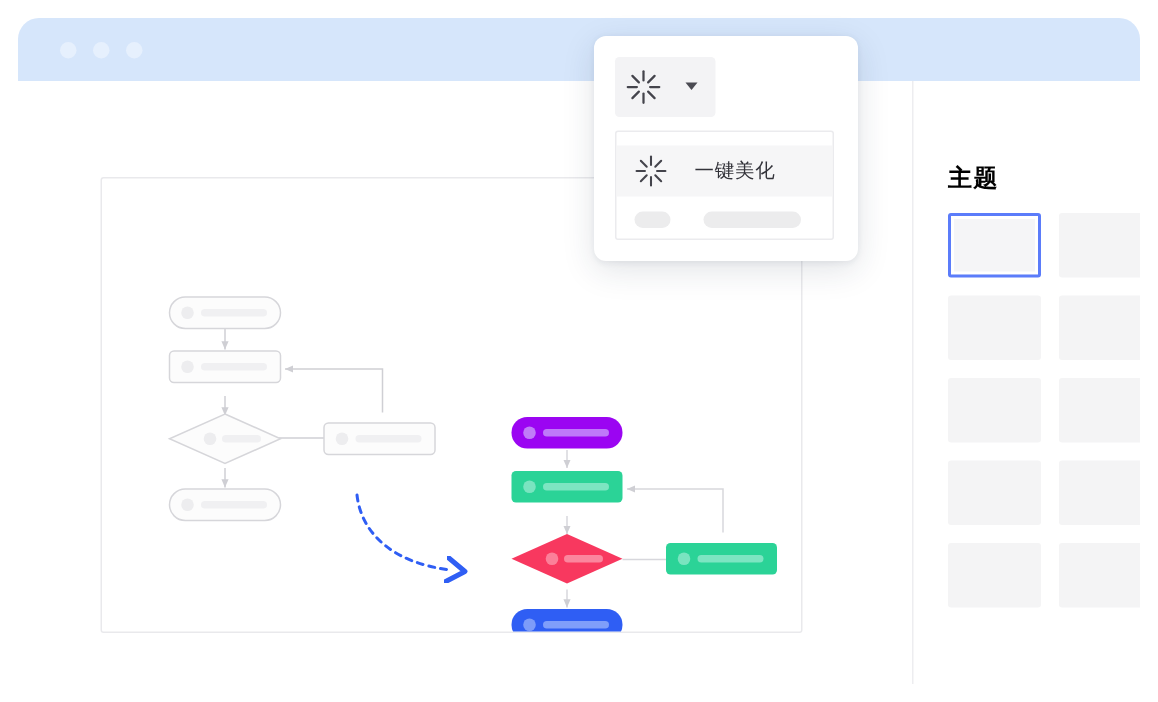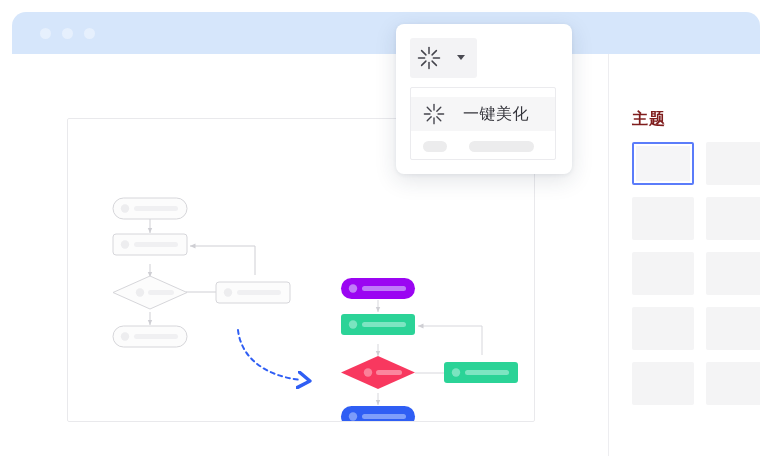--- a/index.html
+++ b/index.html
@@ -88,21 +88,21 @@
     top: 0px;
     width: 144px;
     height: 402px;
   }
   #theme-title {
     position: absolute;
     left: 4px;
     top: 55px;
     font-size: 16px;
     font-weight: bold;
-    color: #7f1d1d;
+    color: #000000;
     letter-spacing: 1px;
   }
   #theme-grid {
     position: absolute;
     left: 4px;
     top: 88px;
     width: 136px;
     display: grid;
     grid-template-columns: 62px 62px;
     grid-auto-rows: 43px;
@@ -182,21 +182,21 @@
     align-items: center;
   }
   #menu-item-icon {
     margin-left: 12px;
     width: 22px;
     height: 22px;
     display: block;
   }
   #menu-item-label {
     margin-left: 18px;
-    font-size: 16px;
+    font-size: 13px;
     color: #33333a;
     letter-spacing: 0.5px;
   }
   #menu-item-placeholder {
     position: absolute;
     left: 0; top: 43px;
     width: 100%;
     height: 30px;
     display: flex;
     align-items: center;

